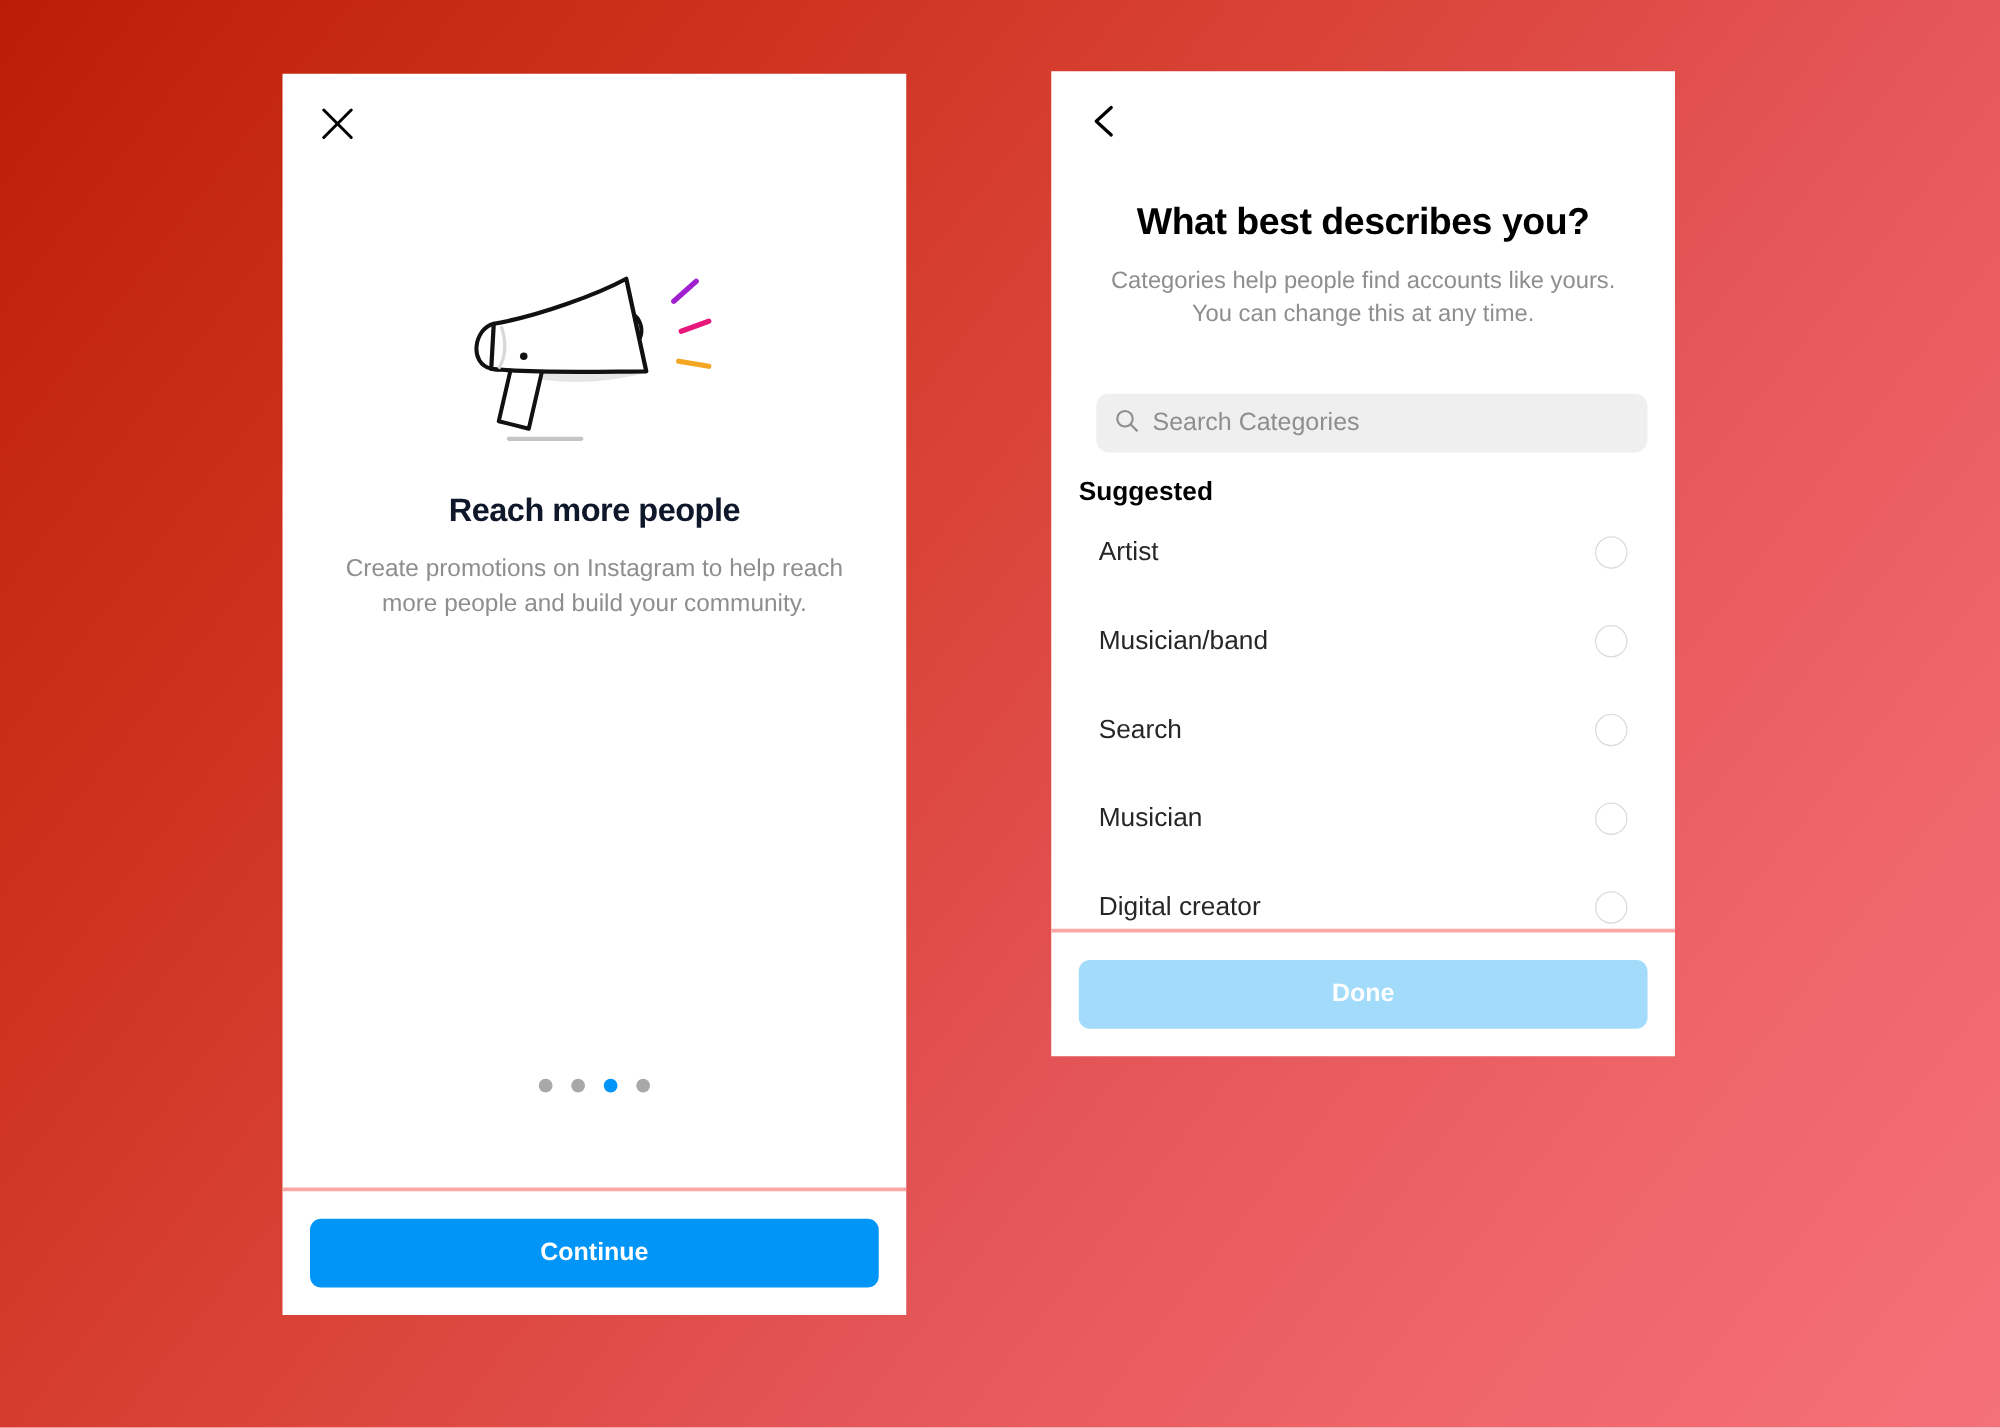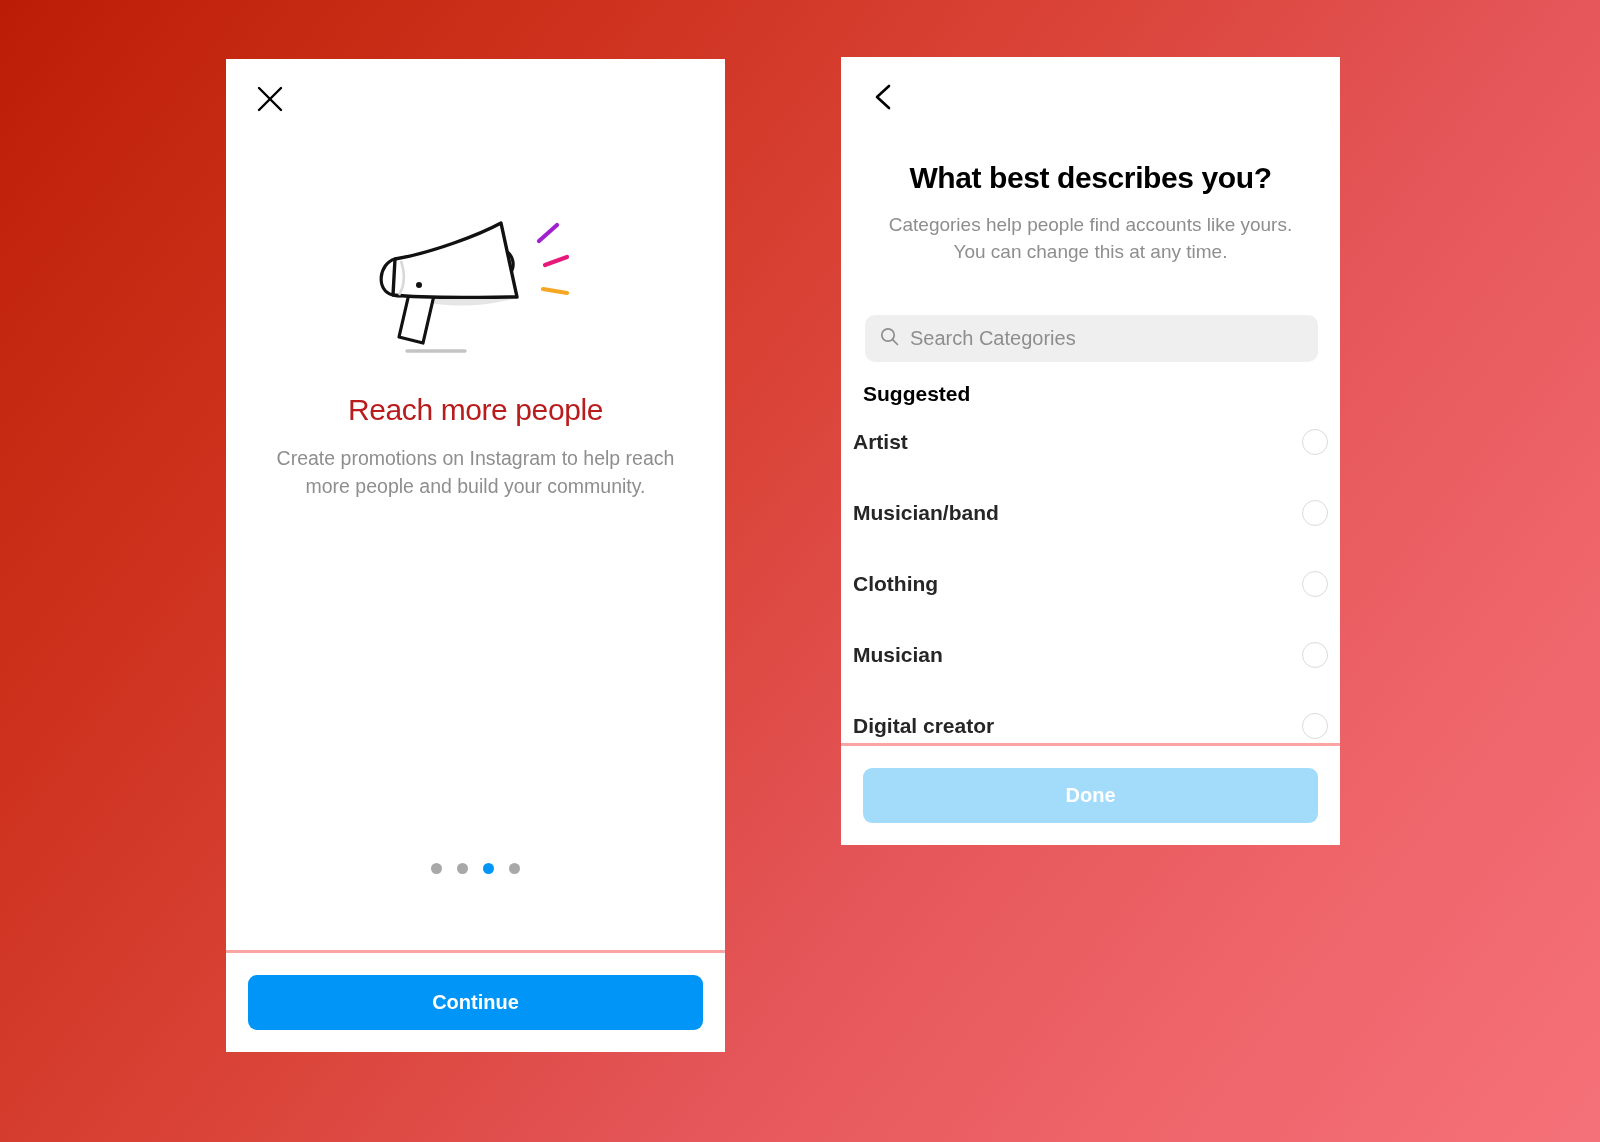--- a/index.html
+++ b/index.html
@@ -69,23 +69,23 @@
   }
 
   .illustration {
     margin-top: 76px;
     width: 230px;
     height: 140px;
   }
 
   .promo-title {
     margin-top: 38px;
-    font-size: 30px;
-    font-weight: normal;
-    color: #b91c1c;
+    font-size: 26px;
+    font-weight: bold;
+    color: #0f172a;
     letter-spacing: -0.4px;
   }
 
   .promo-sub {
     margin-top: 17px;
     width: 400px;
     text-align: center;
     font-size: 19.5px;
     line-height: 28px;
     color: #8e8e8e;
@@ -138,21 +138,21 @@
     color: #000;
     letter-spacing: -0.4px;
   }
   .cats-sub {
     margin-top: 16px;
     font-size: 19px;
     line-height: 27px;
     color: #8e8e8e;
   }
 
-  .searchwrap { padding: 50px 22px 0 24px; }
+  .searchwrap { padding: 50px 22px 0 36px; }
   .searchbox {
     height: 47px;
     background: #efefef;
     border-radius: 10px;
     display: flex;
     align-items: center;
     padding: 0 15px;
     gap: 11px;
     cursor: text;
   }
@@ -169,23 +169,22 @@
 
   .group-head {
     padding: 20px 22px 0 22px;
     font-size: 21px;
     font-weight: bold;
     color: #000000;
   }
 
   .cat-list {
     flex: 1 1 auto;
-    padding: 0 12px;
+    padding: 0 38px;
     overflow: hidden;
-    font-weight: bold;
   }
   .cat-row {
     height: 71px;
     display: flex;
     align-items: center;
     justify-content: space-between;
     cursor: pointer;
   }
   .cat-label {
     font-size: 21px;
@@ -291,21 +290,21 @@
     <div class="cat-list">
       <div class="cat-row">
         <span class="cat-label">Artist</span>
         <span class="radio"></span>
       </div>
       <div class="cat-row">
         <span class="cat-label">Musician/band</span>
         <span class="radio"></span>
       </div>
       <div class="cat-row">
-        <span class="cat-label">Clothing</span>
+        <span class="cat-label">Search</span>
         <span class="radio"></span>
       </div>
       <div class="cat-row">
         <span class="cat-label">Musician</span>
         <span class="radio"></span>
       </div>
       <div class="cat-row">
         <span class="cat-label">Digital creator</span>
         <span class="radio"></span>
       </div>

